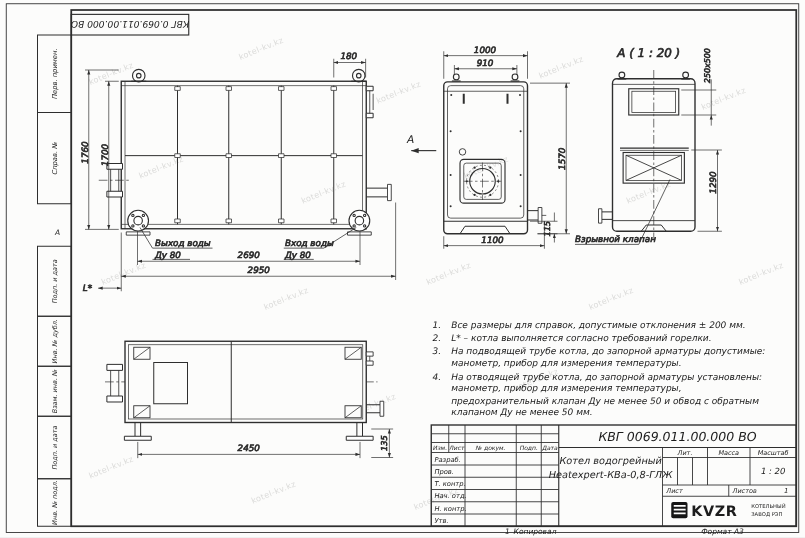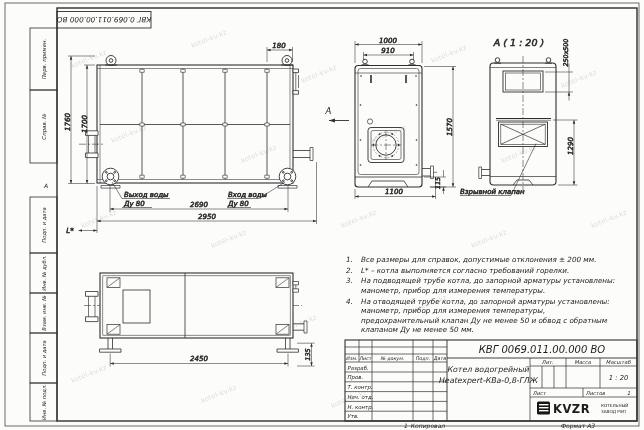--- a/index.html
+++ b/index.html
@@ -341,21 +341,21 @@
     <div class="note">
       <span class="n">1.</span>
       <span class="t">Все размеры для справок, допустимые отклонения ± 200 мм.</span>
     </div>
     <div class="note">
       <span class="n">2.</span>
       <span class="t">L* – котла выполняется согласно требований горелки.</span>
     </div>
     <div class="note">
       <span class="n">3.</span>
-      <span class="t">На подводящей трубе котла, до запорной арматуры установлены: манометр, прибор для измерения температуры.</span>
+      <span class="t">На подводящей трубе котла, до запорной арматуры допустимые: манометр, прибор для измерения температуры.</span>
     </div>
     <div class="note">
       <span class="n">4.</span>
       <span class="t">На отводящей трубе котла, до запорной арматуры установлены: манометр, прибор для измерения температуры, предохранительный клапан Ду не менее 50 и обвод с обратным клапаном Ду не менее 50 мм.</span>
     </div>
   </div>
 
 </div>
 
 </body></html>

